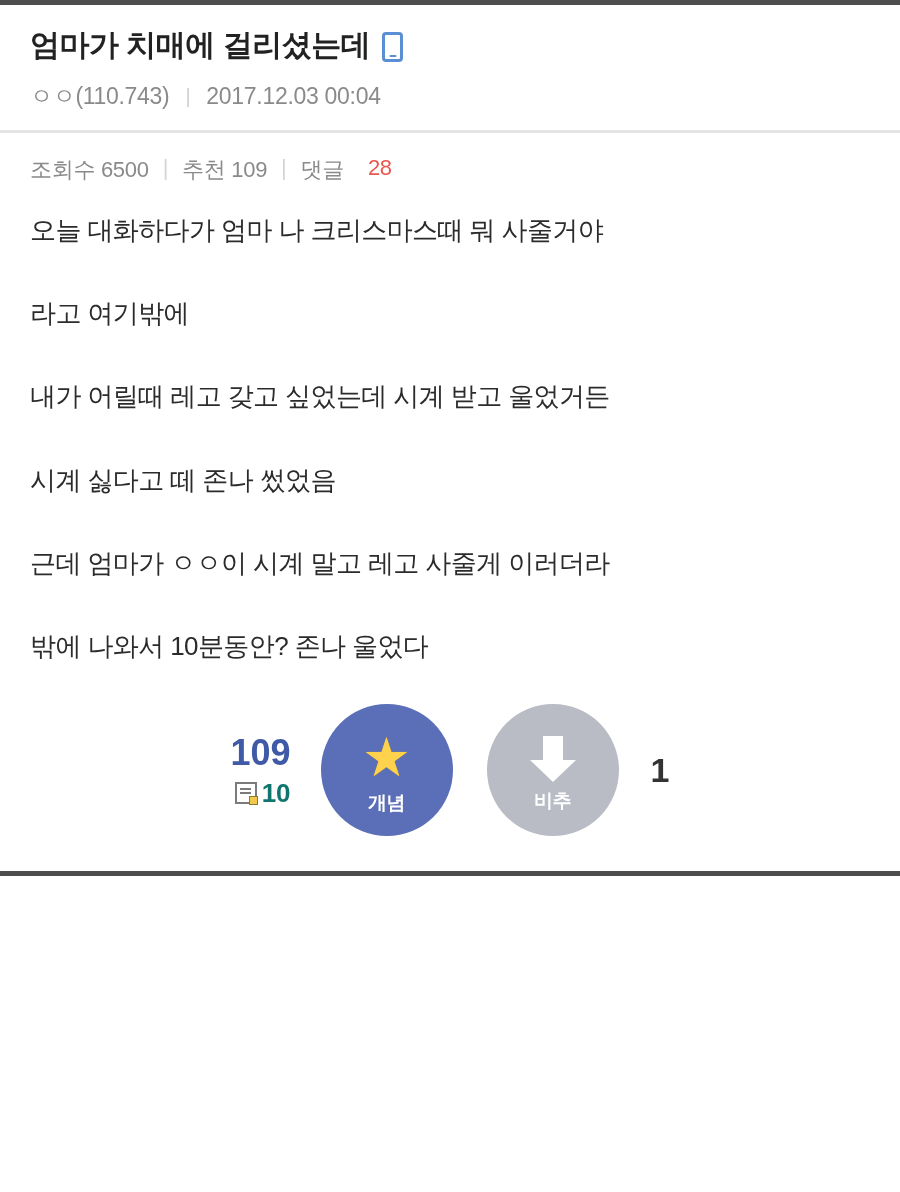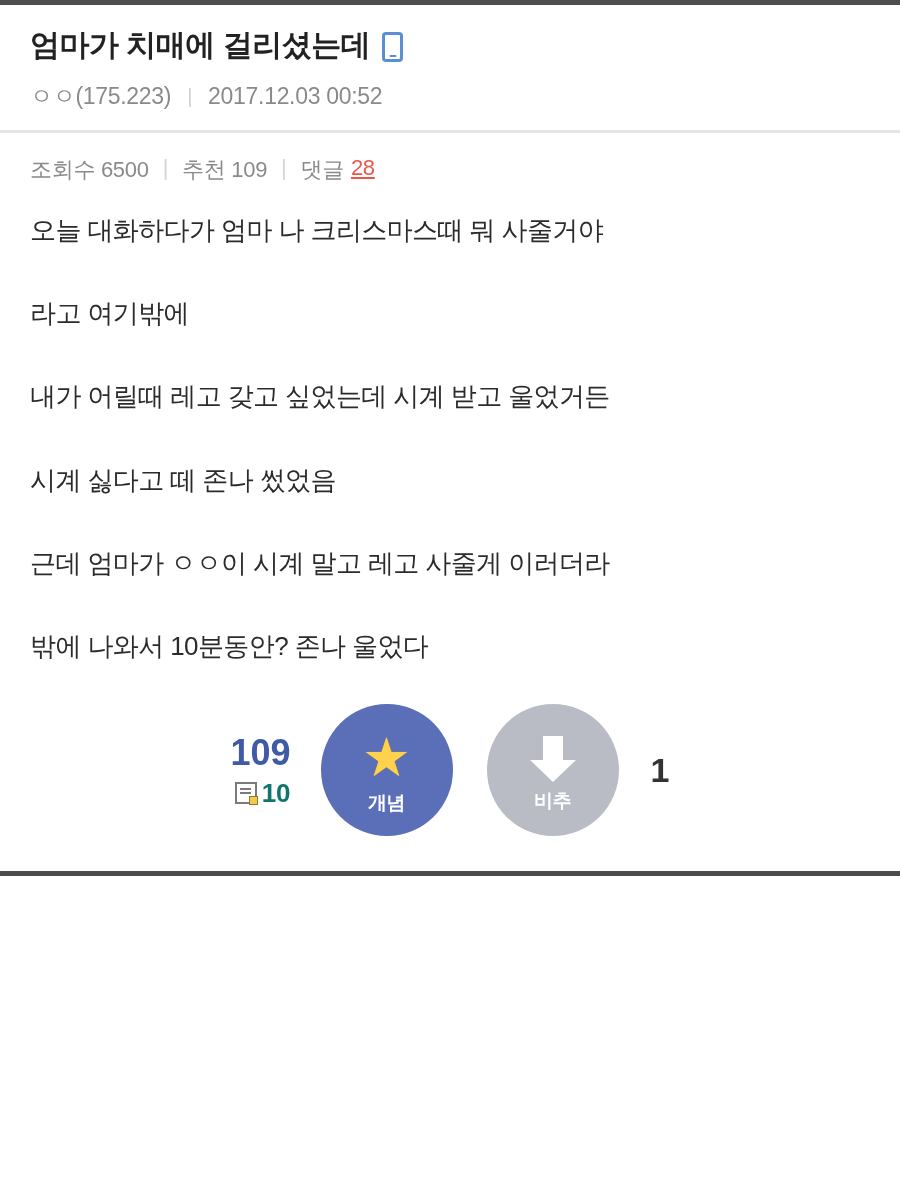--- a/index.html
+++ b/index.html
@@ -93,22 +93,21 @@
     display: flex;
     align-items: flex-start;
     letter-spacing: -0.3px;
   }
   .stats-sep {
     color: #d5d5d5;
     margin: 0 14px;
   }
   .comment-count {
     color: #e8584e;
-    margin-left: 7px;
-    text-decoration: underline;
+    margin-left: 24px;
   }
 
   
   .post-body {
     padding: 24px 30px 0 30px;
   }
   .post-body p {
     margin: 0 0 52px 0;
     font-size: 26px;
     line-height: 1.2;
@@ -258,23 +257,23 @@
 <div class="page">
 
   <div class="top-rule"></div>
 
   <div class="post-header">
     <div class="title-row">
       <div class="post-title">엄마가 치매에 걸리셨는데</div>
       <div class="mobile-icon"></div>
     </div>
     <div class="meta-row">
-      <span class="meta-author">ㅇㅇ(175.223)</span>
+      <span class="meta-author">ㅇㅇ(110.743)</span>
       <span class="meta-sep">|</span>
-      <span class="meta-date">2017.12.03 00:52</span>
+      <span class="meta-date">2017.12.03 00:04</span>
     </div>
   </div>
 
   <div class="header-divider"></div>
 
   <div class="stats-row">
     <span>조회수 6500</span>
     <span class="stats-sep">|</span>
     <span>추천 109</span>
     <span class="stats-sep">|</span>

